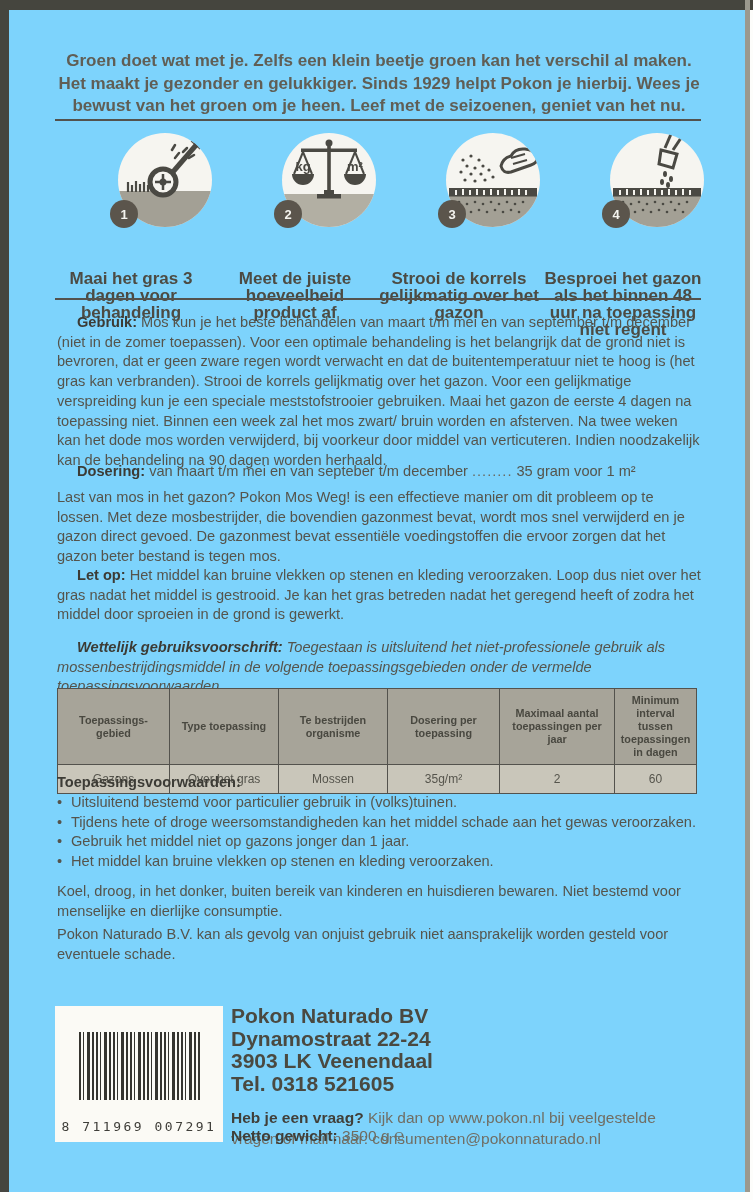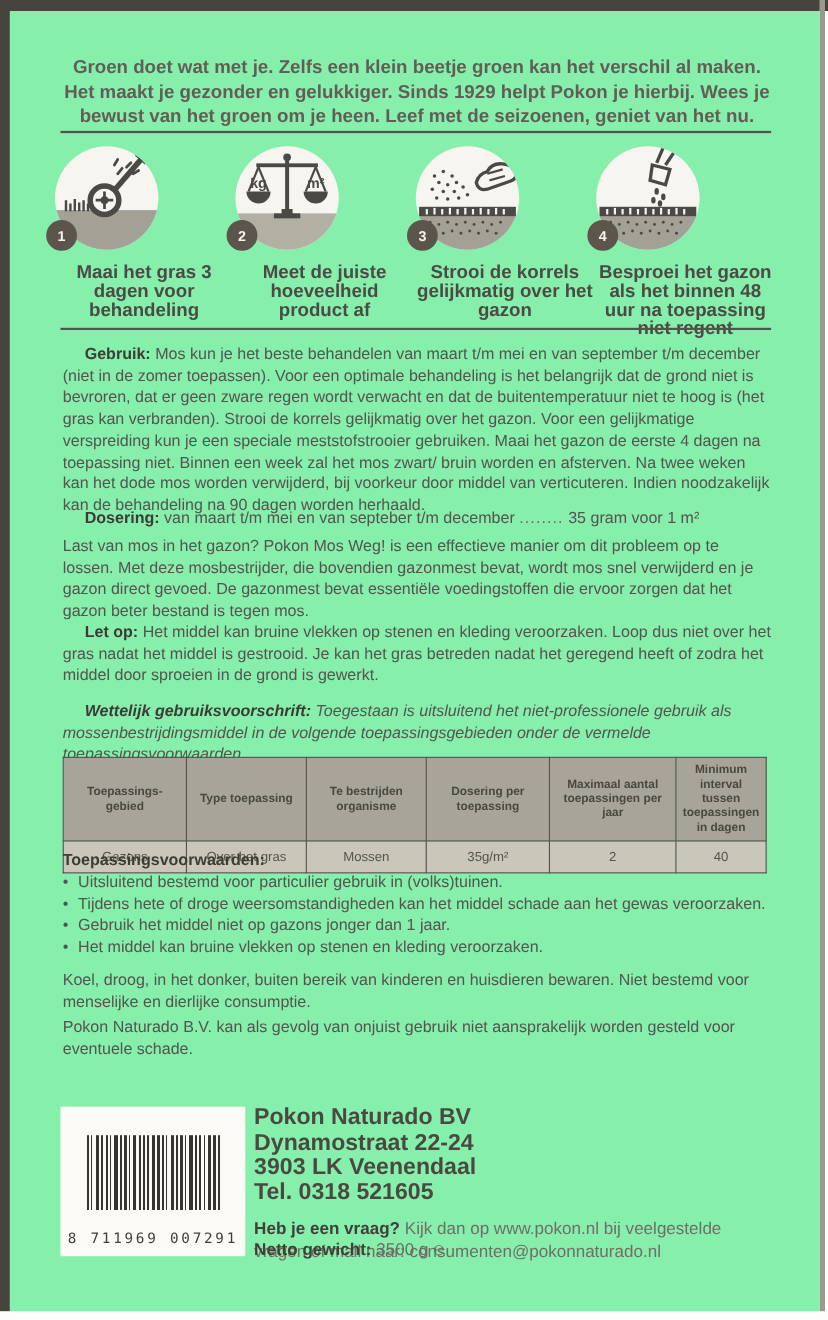--- a/index.html
+++ b/index.html
@@ -1,28 +1,28 @@
 <!DOCTYPE html>
 <html><head>
 <meta charset="utf-8">
 <style>
   html,body{margin:0;padding:0;background:#ffffff;font-family:"Liberation Sans",sans-serif;}
   .page{position:relative;width:753px;height:1200px;background:#fdfdfb;overflow:hidden;}
   .edge-top{position:absolute;left:0;top:0;width:753px;height:10px;background:#45453e;}
   .edge-left{position:absolute;left:0;top:0;width:9px;height:1192px;background:#45453e;}
   .edge-right{position:absolute;right:3px;top:0;width:5px;height:1192px;background:#9b998e;}
-  .label{position:absolute;left:9px;top:10px;width:736px;height:1182px;background:#86efac;}
+  .label{position:absolute;left:9px;top:10px;width:736px;height:1182px;background:#7dd3fc;}
 
   .intro{position:absolute;left:48px;top:40px;width:644px;text-align:center;
          font-size:17px;line-height:22.5px;font-weight:bold;color:#605e55;}
   .rule{position:absolute;left:46px;width:646px;height:2px;background:#53524d;}
   .rule1{top:109px;} .rule2{top:288px;}
 
   .steps{position:absolute;left:40px;top:122px;width:656px;display:flex;}
-  .step{flex:1;display:flex;flex-direction:column;align-items:flex-start;}
+  .step{flex:1;display:flex;flex-direction:column;align-items:flex-end;gap:31px;}
   .circle-wrap{position:relative;width:96px;height:96px;}
   .circle-wrap svg{display:block;}
   .badge{position:absolute;left:-7px;bottom:0px;width:28px;height:28px;border-radius:50%;
          background:#5b554c;color:#f4f3ee;font-size:13px;font-weight:bold;
          display:flex;align-items:center;justify-content:center;}
   .step-label{margin-top:11px;width:100%;text-align:center;font-weight:bold;
               font-size:17px;line-height:17px;color:#4c4b43;}
 
   .para{position:absolute;left:48px;width:646px;font-size:14.6px;line-height:19.7px;color:#55544c;}
   .para b{color:#3c3b35;margin-left:20px;}
@@ -302,21 +302,21 @@
         <th style="width:103px">Dosering per toepassing</th>
         <th style="width:106px">Maximaal aantal toepassingen per jaar</th>
         <th>Minimum interval tussen toepassingen in dagen</th>
       </tr>
       <tr>
         <td>Gazons</td>
         <td>Over het gras</td>
         <td>Mossen</td>
         <td>35g/m²</td>
         <td>2</td>
-        <td>40</td>
+        <td>60</td>
       </tr>
     </tbody>
       </table>
 
     <div class="para p-voorwaarden-title">Toepassingsvoorwaarden:</div>
     <div class="para p-bullets">
       <div>Uitsluitend bestemd voor particulier gebruik in (volks)tuinen.</div>
       <div>Tijdens hete of droge weersomstandigheden kan het middel schade aan het gewas veroorzaken.</div>
       <div>Gebruik het middel niet op gazons jonger dan 1 jaar.</div>
       <div>Het middel kan bruine vlekken op stenen en kleding veroorzaken.</div>

